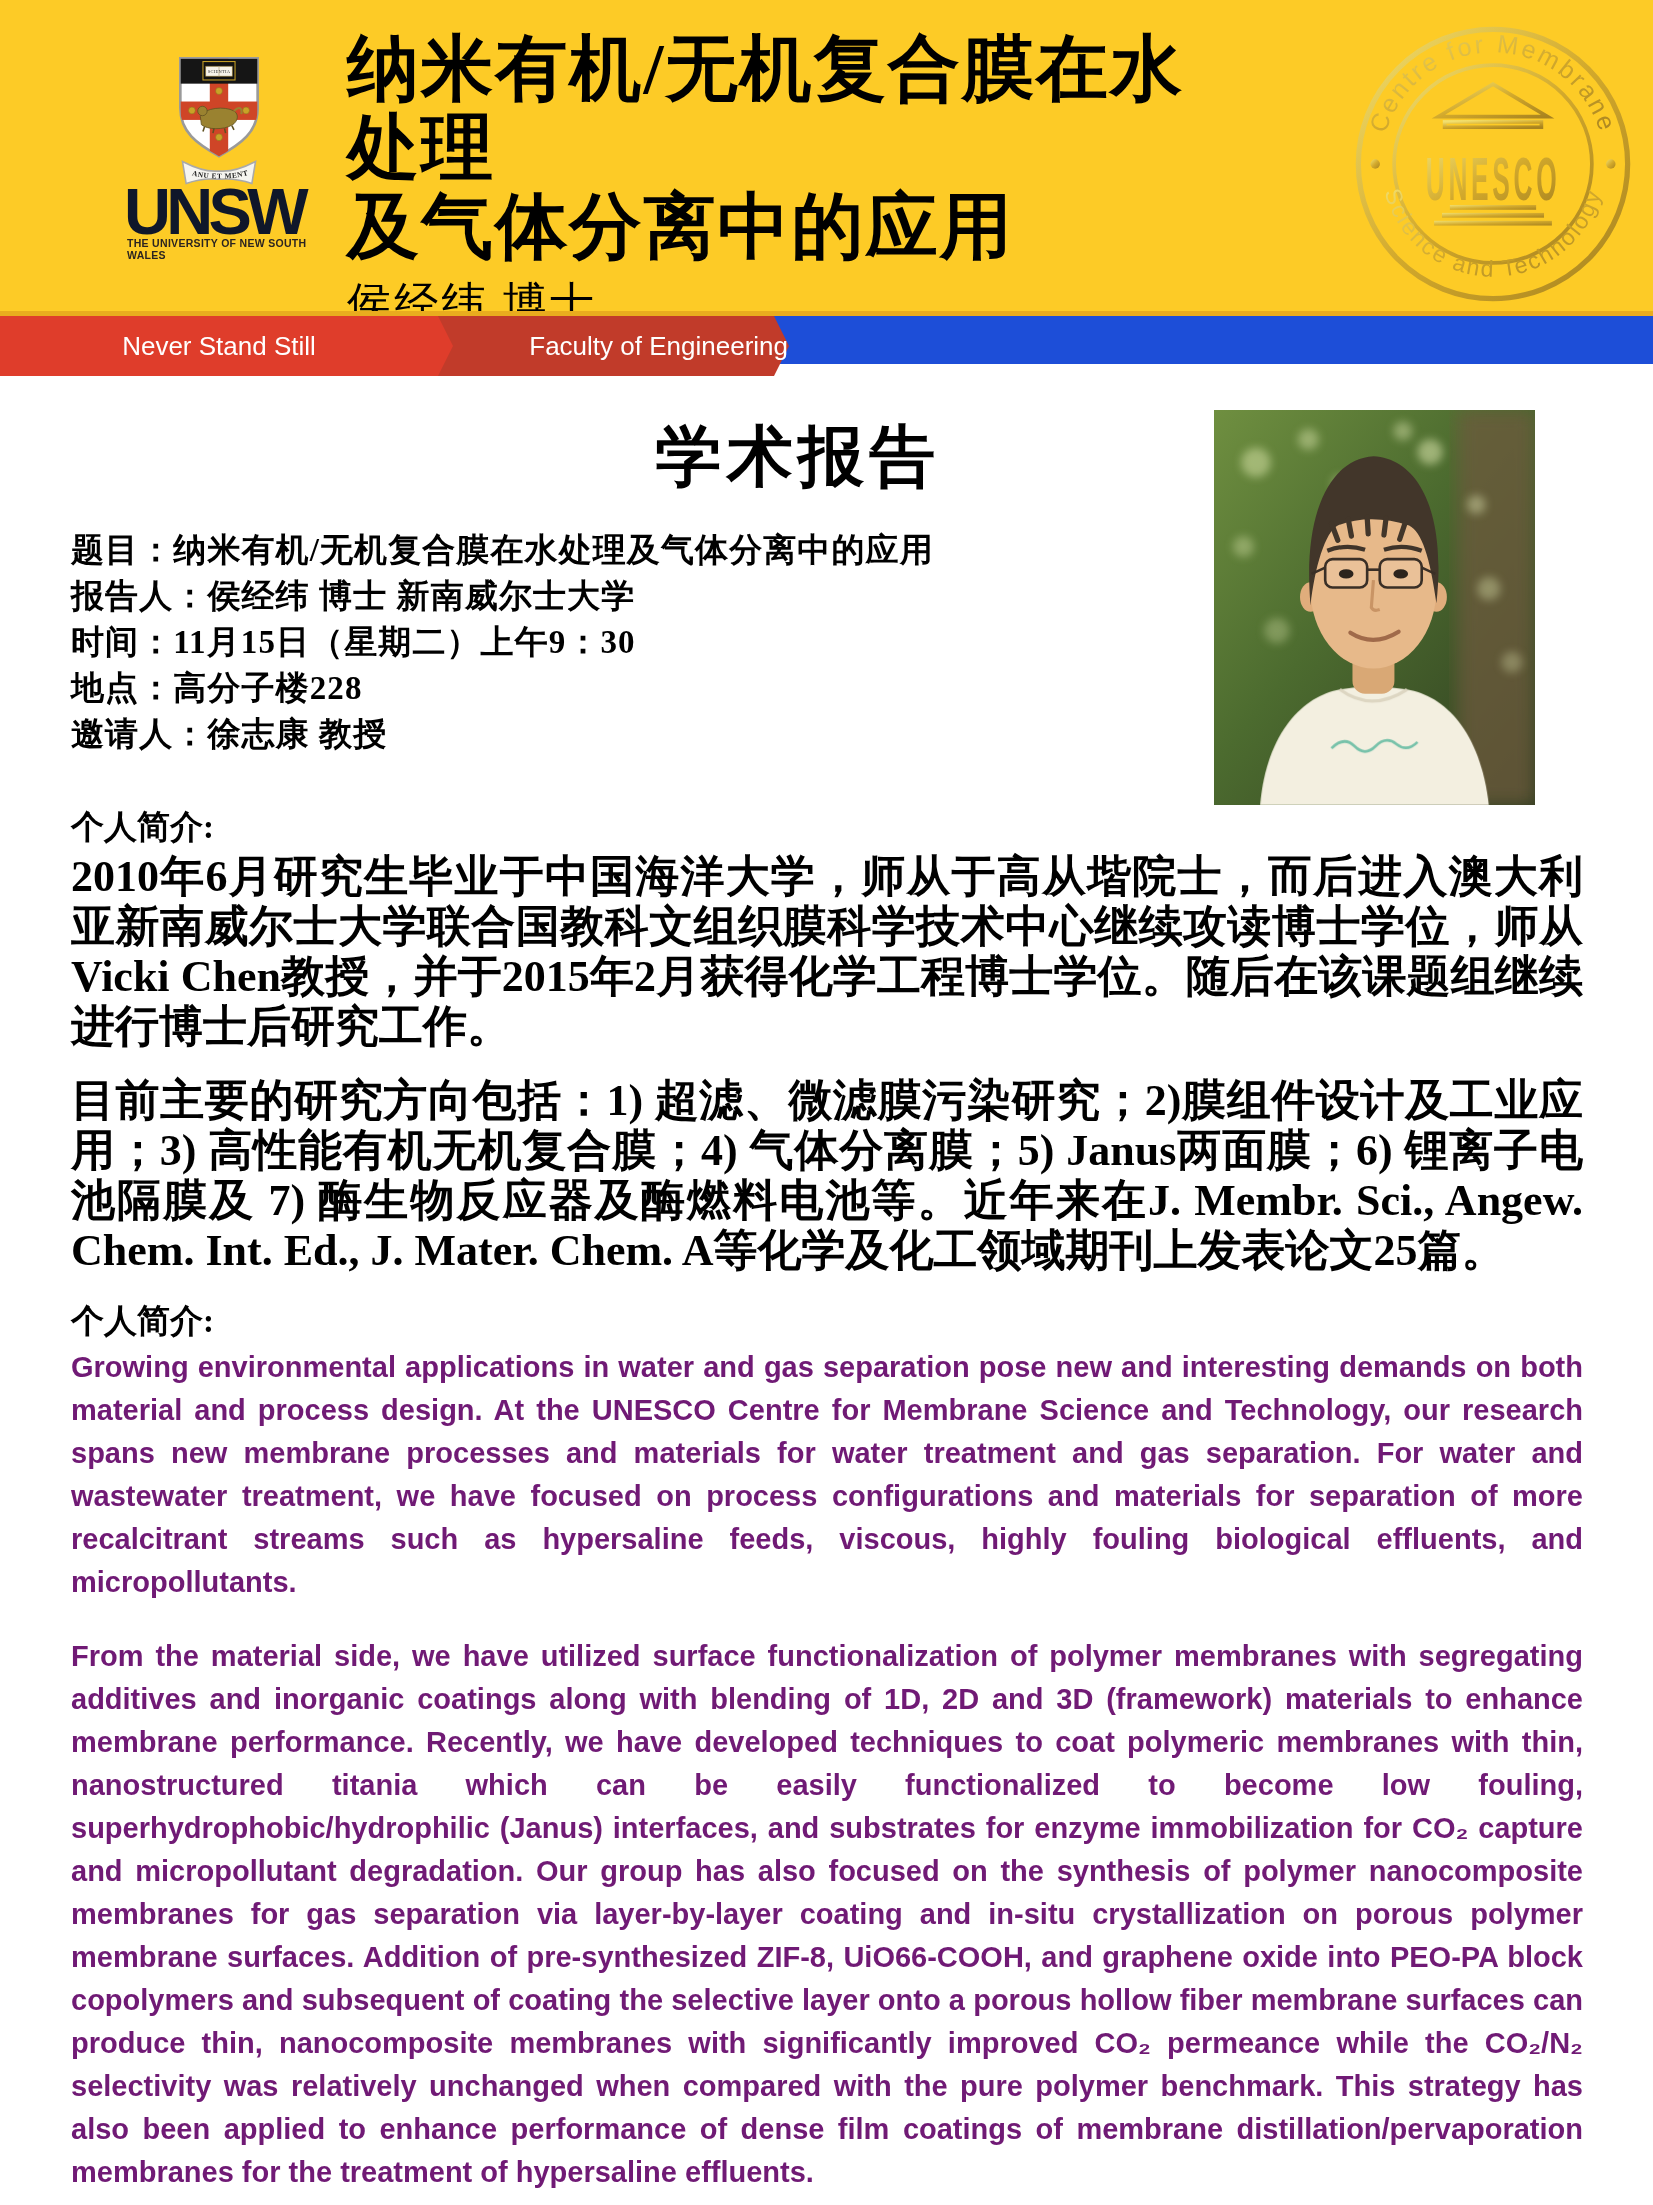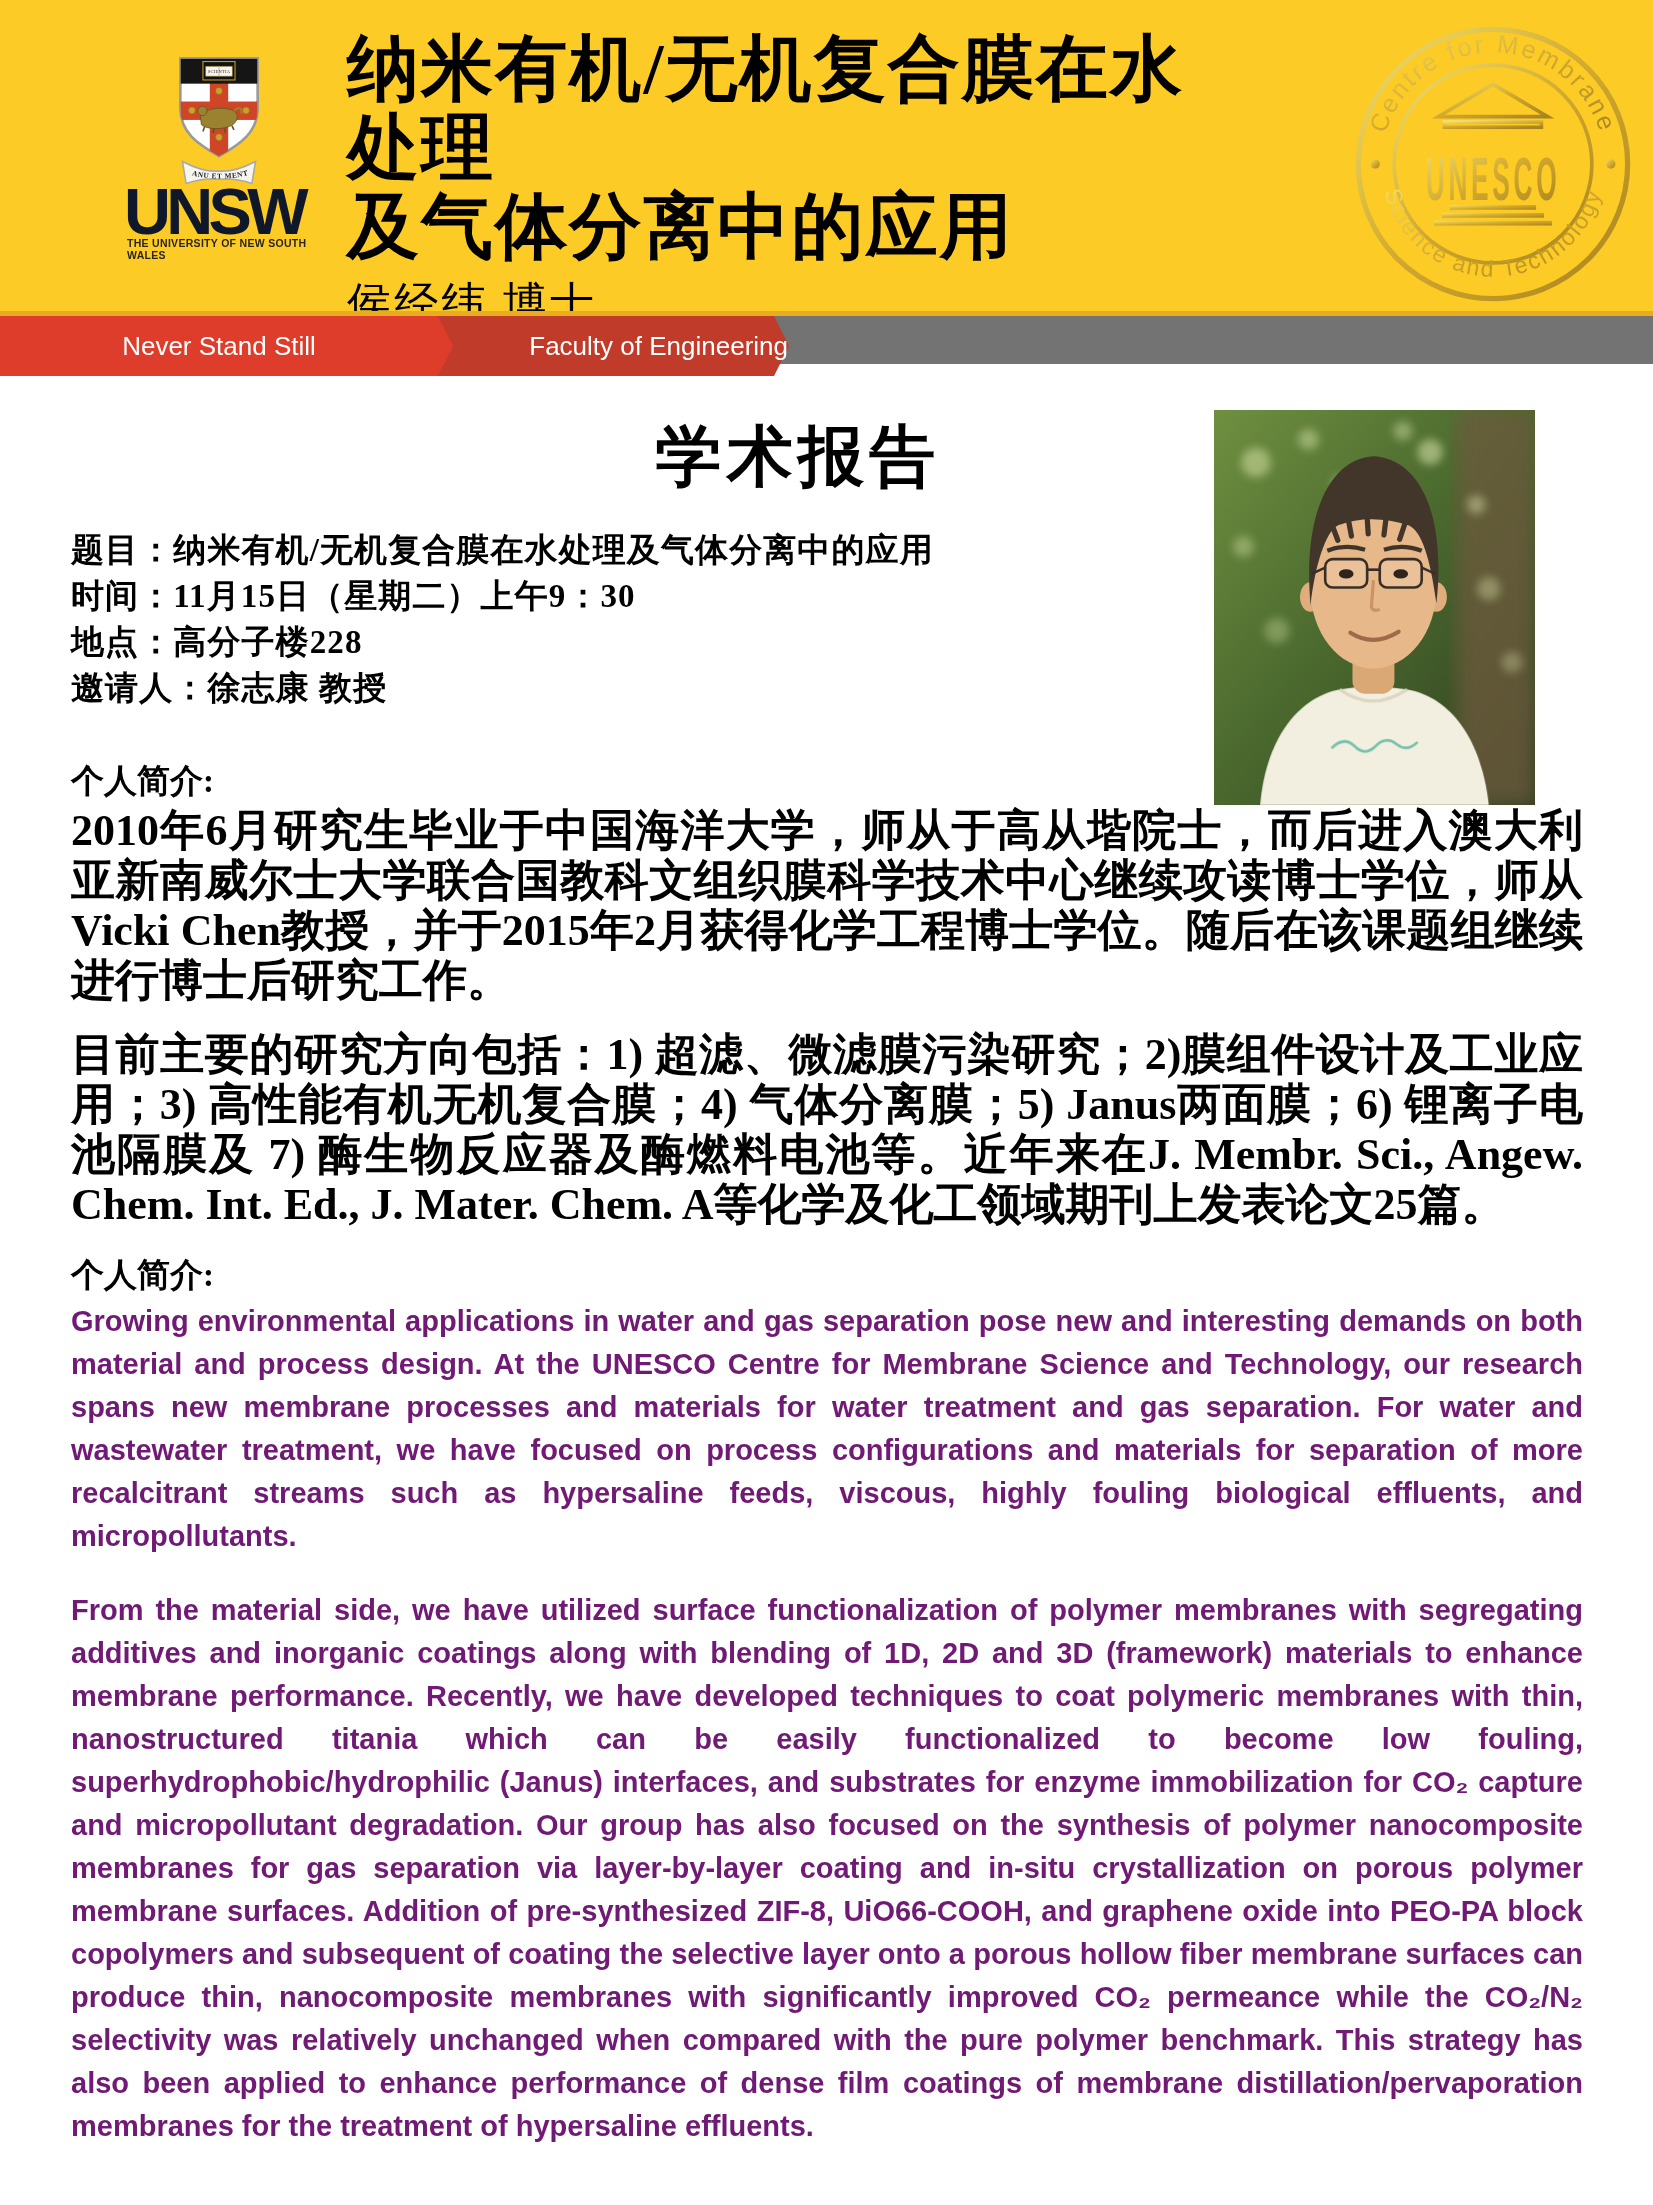--- a/index.html
+++ b/index.html
@@ -11,21 +11,21 @@
   .crest{position:absolute;left:173px;top:53px;width:92px;height:137px;}
   .wordmark{position:absolute;left:124px;top:179px;width:210px;font-family:"Liberation Sans",sans-serif;
             font-size:65px;font-weight:700;letter-spacing:-4.7px;color:#0f172a;line-height:1;}
   .tagline{position:absolute;left:127px;top:237px;width:221px;font-family:"Liberation Sans",sans-serif;
            font-size:10.5px;font-weight:700;letter-spacing:0.3px;color:#2b2420;}
   .head-title{position:absolute;left:347px;top:30px;width:882px;}
   .head-title .t{font-size:72px;font-weight:700;line-height:79px;letter-spacing:2.1px;}
   .head-speaker{font-size:44px;font-weight:400;line-height:63px;margin-top:5.3px;letter-spacing:3.2px;}
   .seal{position:absolute;left:1351px;top:22px;width:284px;height:284px;}
   
-  .banner{position:absolute;left:0;top:316px;width:1654px;height:48px;background:#737373;}
+  .banner{position:absolute;left:0;top:316px;width:1654px;height:48px;background:#1d4ed8;}
   .seg{position:absolute;top:0;height:60px;}
   .seg2{left:0;width:789px;background:#C13B2A;
         clip-path:polygon(0 0,774px 0,789px 30px,774px 60px,0 60px);}
   .seg1{left:0;width:453px;background:#DF3D2B;
         clip-path:polygon(0 0,438px 0,453px 30px,438px 60px,0 60px);}
   .banner-label{position:absolute;top:0;height:60px;line-height:60px;color:#fff;
                 font-family:"Liberation Sans",sans-serif;font-size:26px;white-space:nowrap;}
   .bl1{left:0;width:438px;text-align:center;font-weight:400;}
   .bl2{left:452px;width:336px;text-align:right;font-weight:400;}
   .bl3{left:814px;font-weight:700;}
@@ -200,20 +200,21 @@
         <path d="M130,212 Q152,226 176,211" fill="none" stroke="#a06a4a" stroke-width="4" stroke-linecap="round"></path>
       </g>
     </svg>
   </div>
 
   <div class="page-body">
     <div class="section-title">学术报告</div>
 
     <div class="details">
       <div class="detail-line">题目：纳米有机/无机复合膜在水处理及气体分离中的应用</div>
+      <div class="detail-line">报告人：侯经纬 博士 新南威尔士大学</div>
       <div class="detail-line">时间：11月15日（星期二）上午9：30</div>
       <div class="detail-line">地点：高分子楼228</div>
       <div class="detail-line">邀请人：徐志康 教授</div>
     </div>
 
     <div class="zh-label">个人简介:</div>
     <div class="zh-par">2010年6月研究生毕业于中国海洋大学，师从于高从堦院士，而后进入澳大利亚新南威尔士大学联合国教科文组织膜科学技术中心继续攻读博士学位，师从Vicki Chen教授，并于2015年2月获得化学工程博士学位。随后在该课题组继续进行博士后研究工作。</div>
 
     <div class="zh-par research">目前主要的研究方向包括：1) 超滤、微滤膜污染研究；2)膜组件设计及工业应用；3) 高性能有机无机复合膜；4) 气体分离膜；5) Janus两面膜；6) 锂离子电池隔膜及 7) 酶生物反应器及酶燃料电池等。近年来在J. Membr. Sci., Angew. Chem. Int. Ed., J. Mater. Chem. A等化学及化工领域期刊上发表论文25篇。</div>
 

